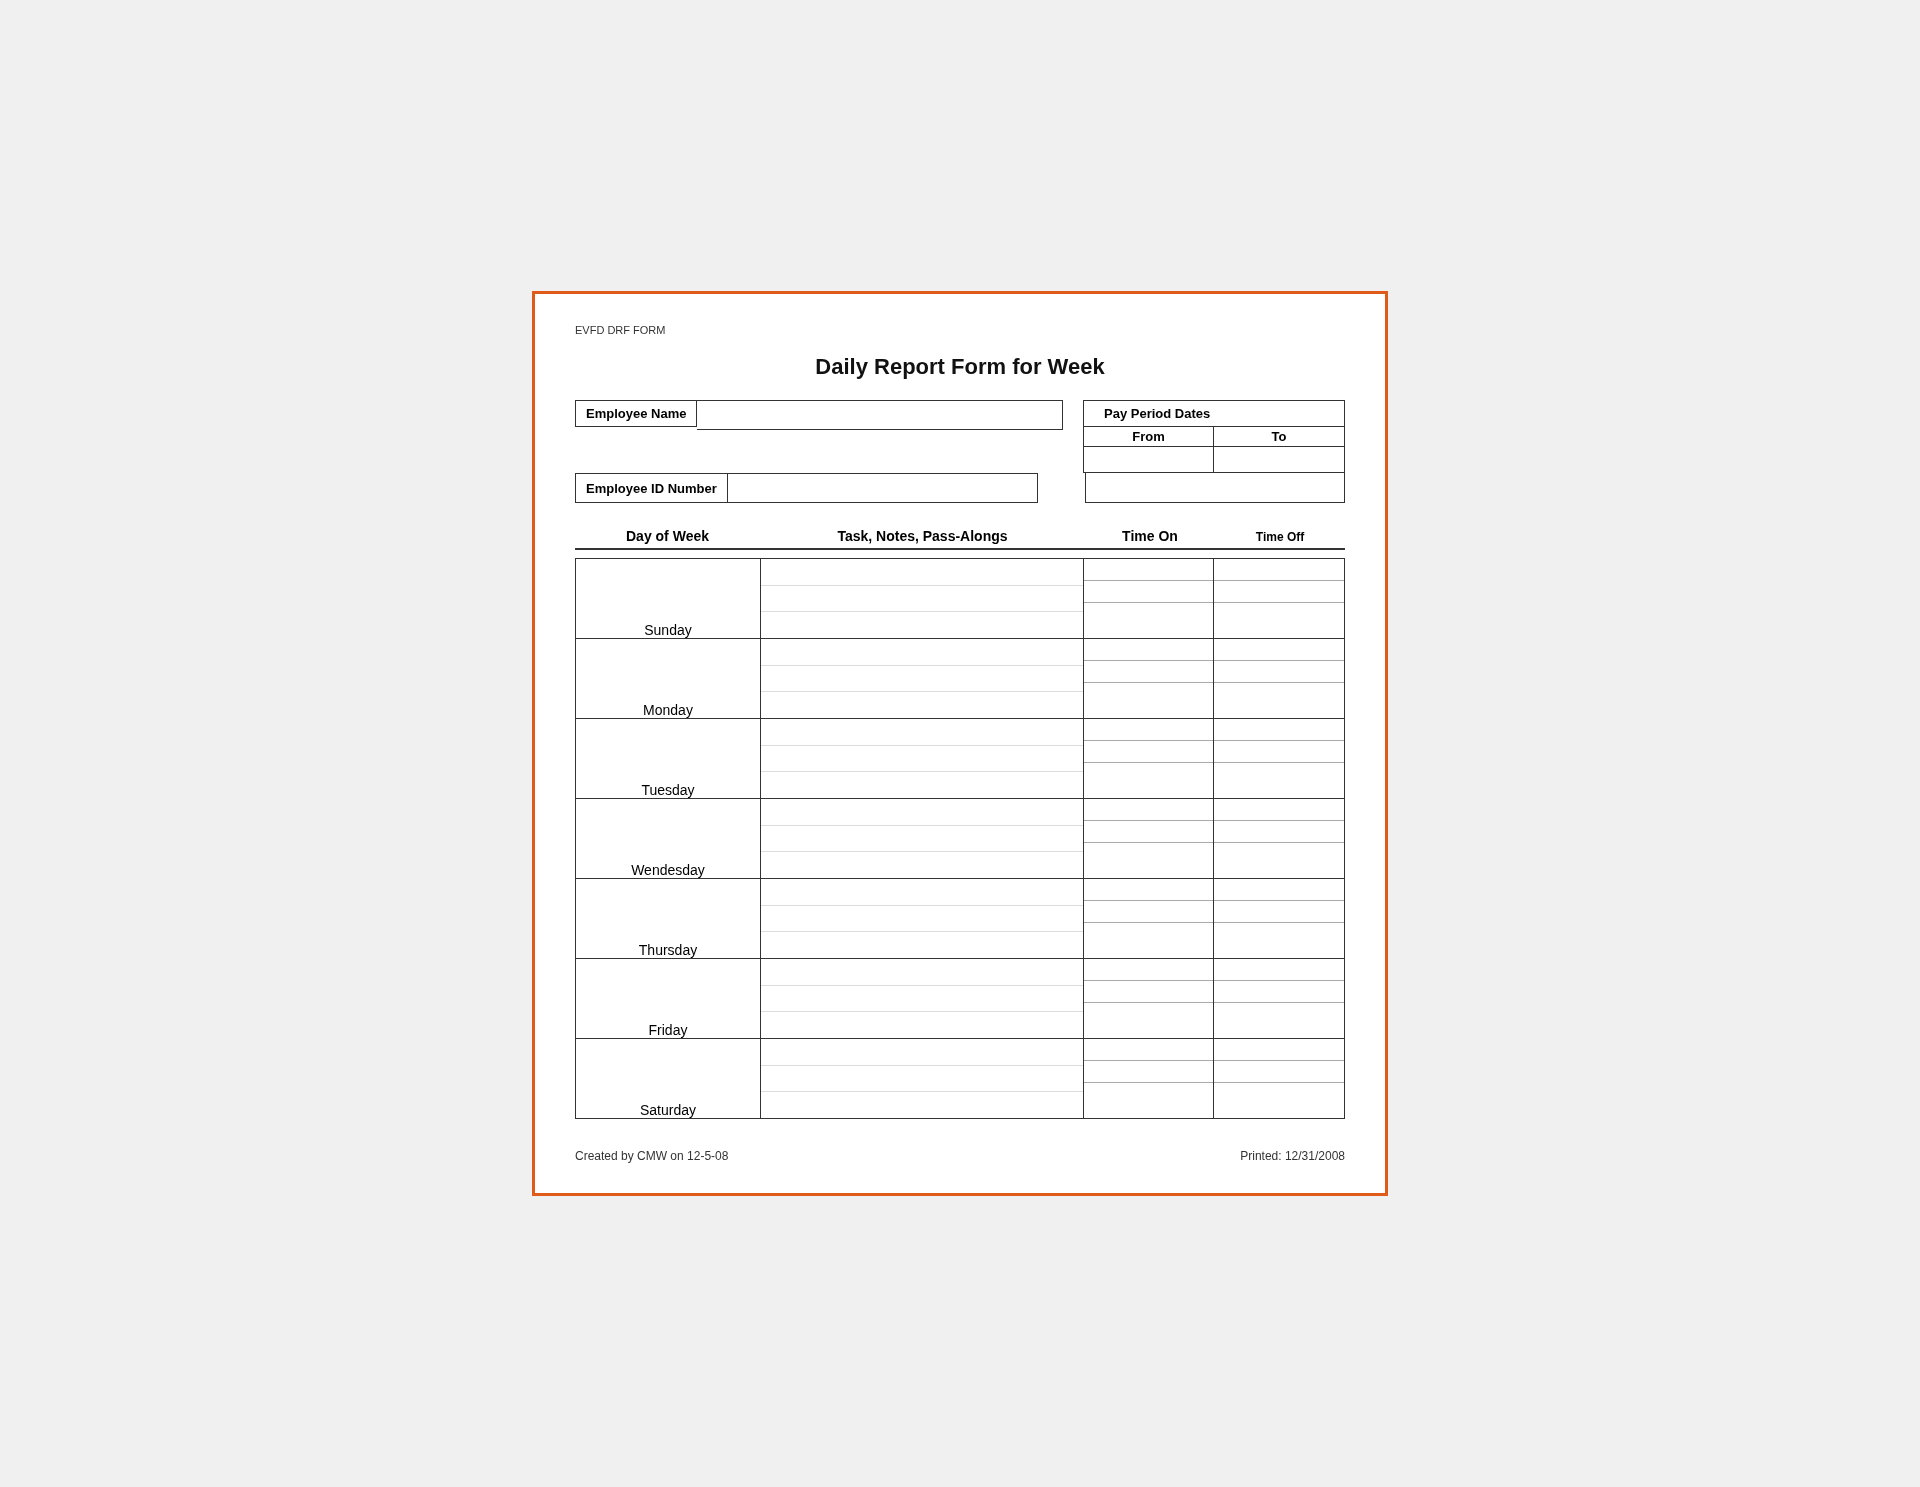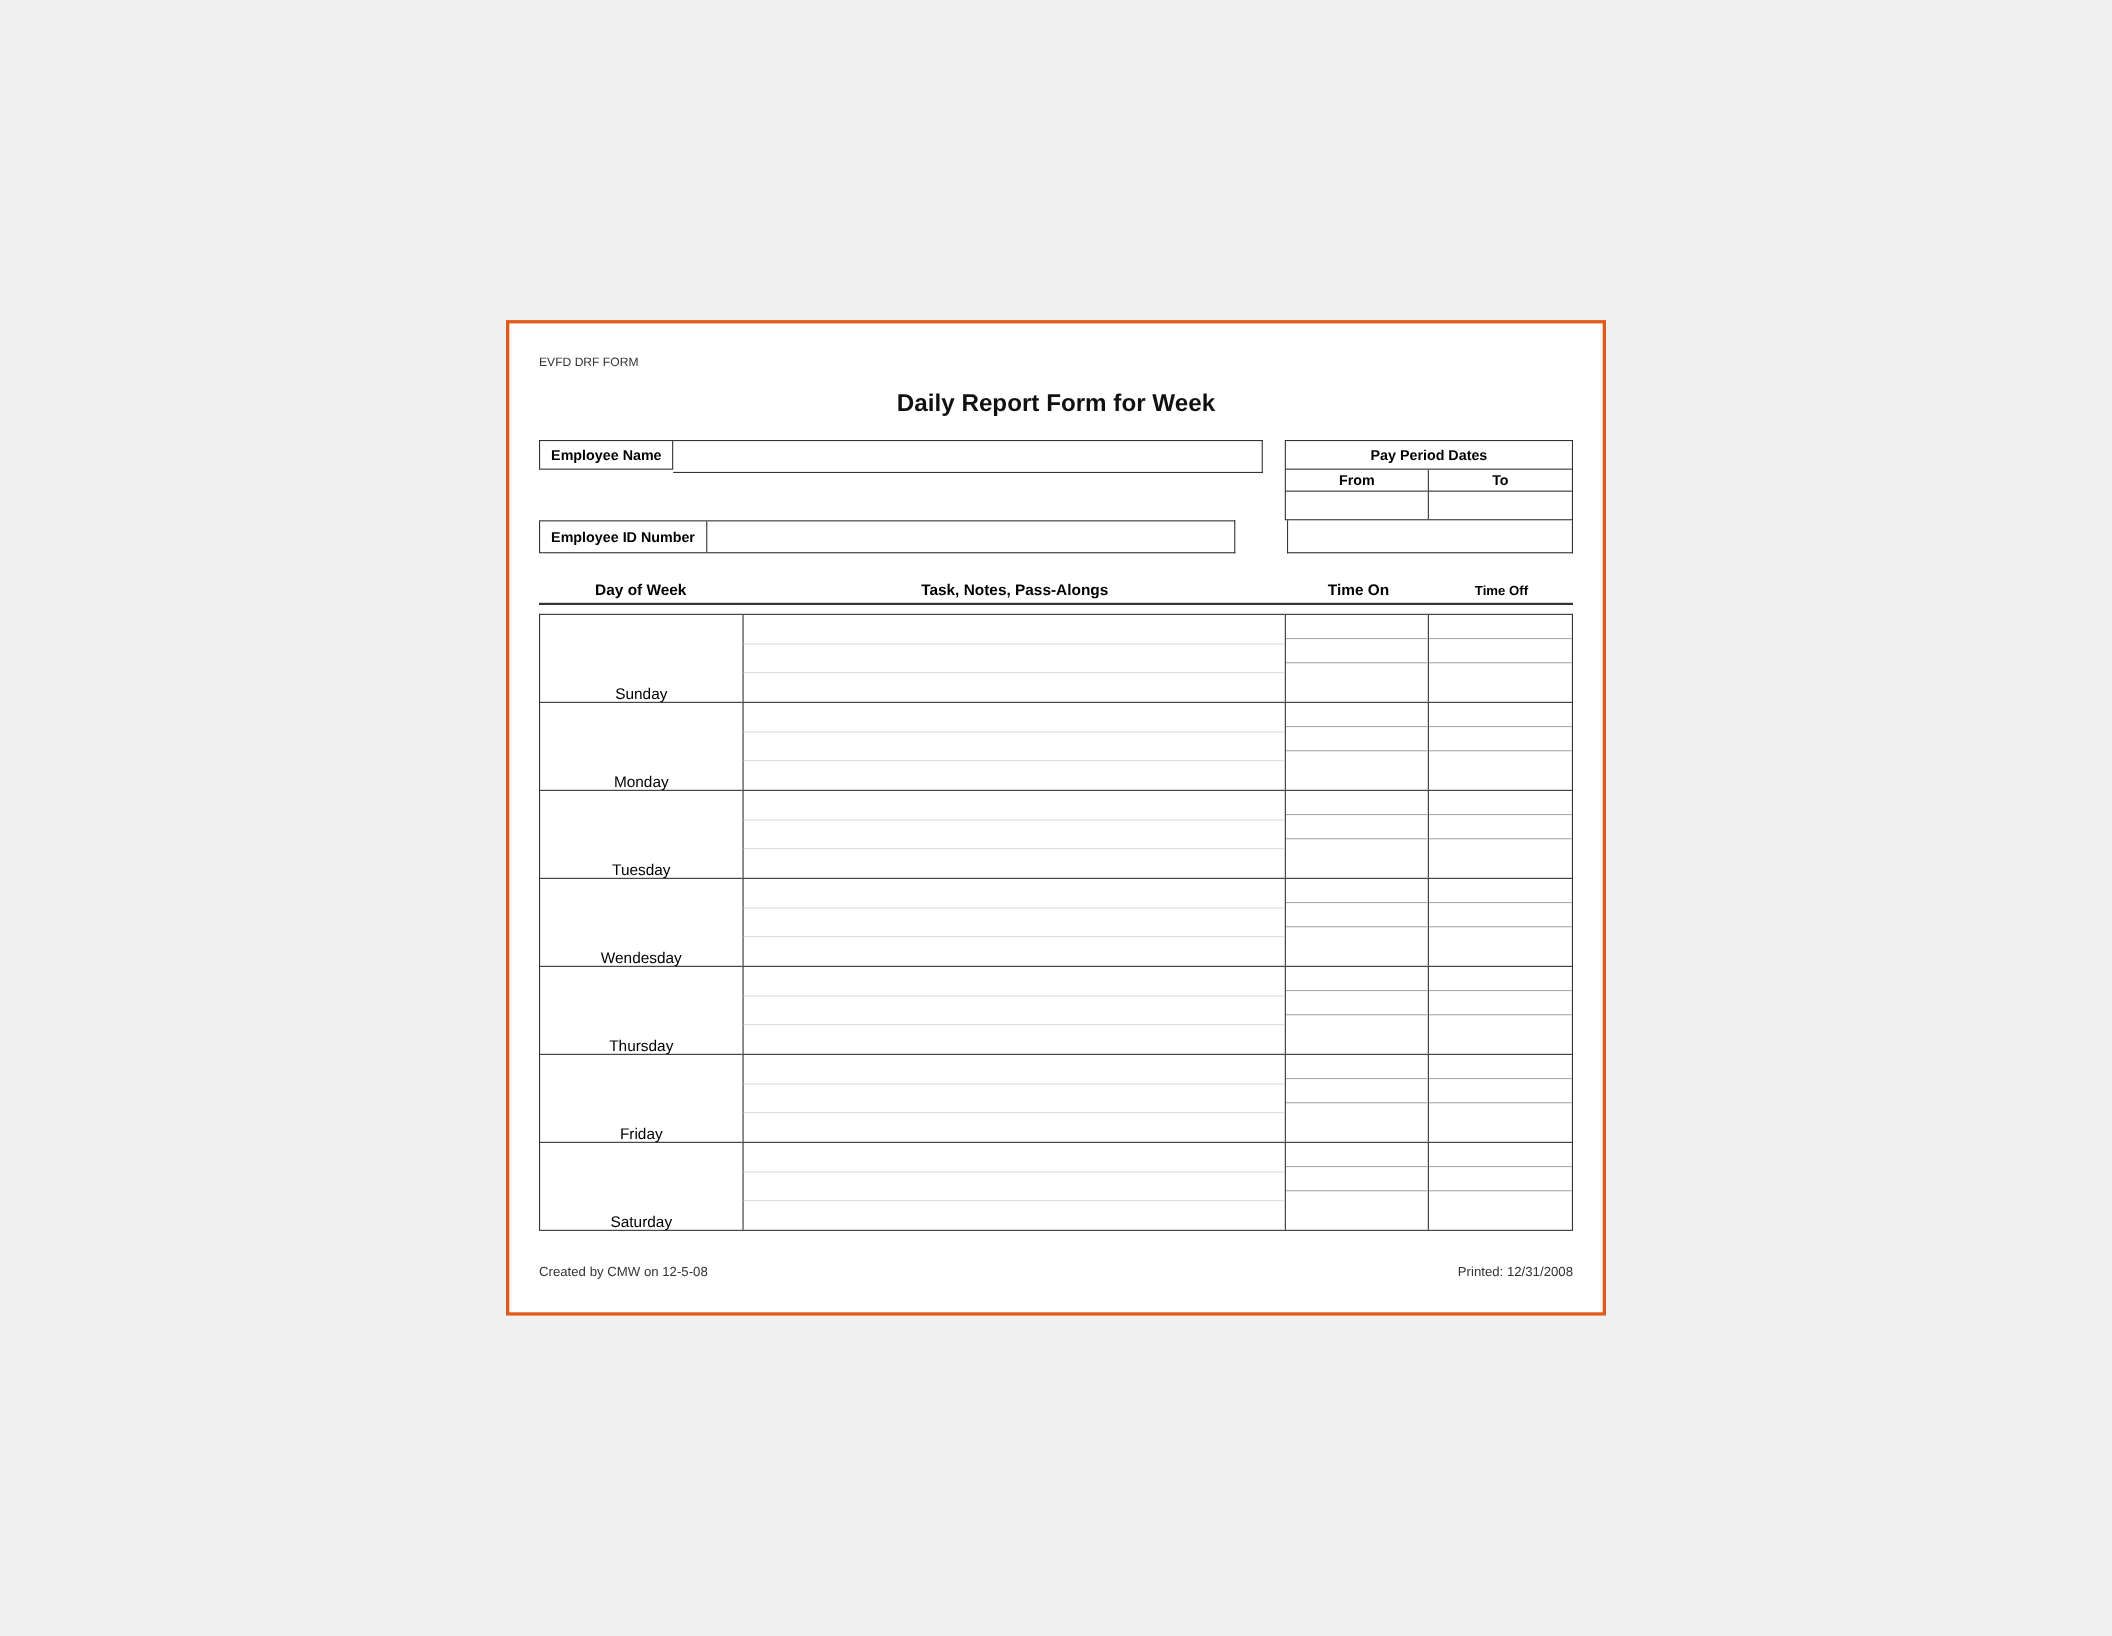--- a/index.html
+++ b/index.html
@@ -11,25 +11,25 @@
     body {
       background: #f0f0f0;
       display: flex;
       justify-content: center;
       align-items: center;
       min-height: 100vh;
       font-family: Arial, sans-serif;
     }
 
     .page-wrapper {
-      width: 1000px;
+      width: 856px;
       min-height: 900px;
       background: white;
       border: 3px solid #e05a1a;
-      padding: 30px 27px;
+      padding: 30px 40px;
       position: relative;
     }
 
     .form-label {
       font-size: 11px;
       color: #333;
       margin-bottom: 18px;
     }
 
     .page-title {
@@ -58,21 +58,20 @@
     }
 
     .pay-period-section {
       margin-left: 20px;
       border: 1.5px solid #333;
       display: flex;
       flex-direction: column;
     }
 
     .pay-period-title {
-      text-align: center;
       font-weight: bold;
       font-size: 13px;
       padding: 5px 20px;
       border-bottom: 1.5px solid #333;
     }
 
     .pay-period-dates {
       display: flex;
     }
 

